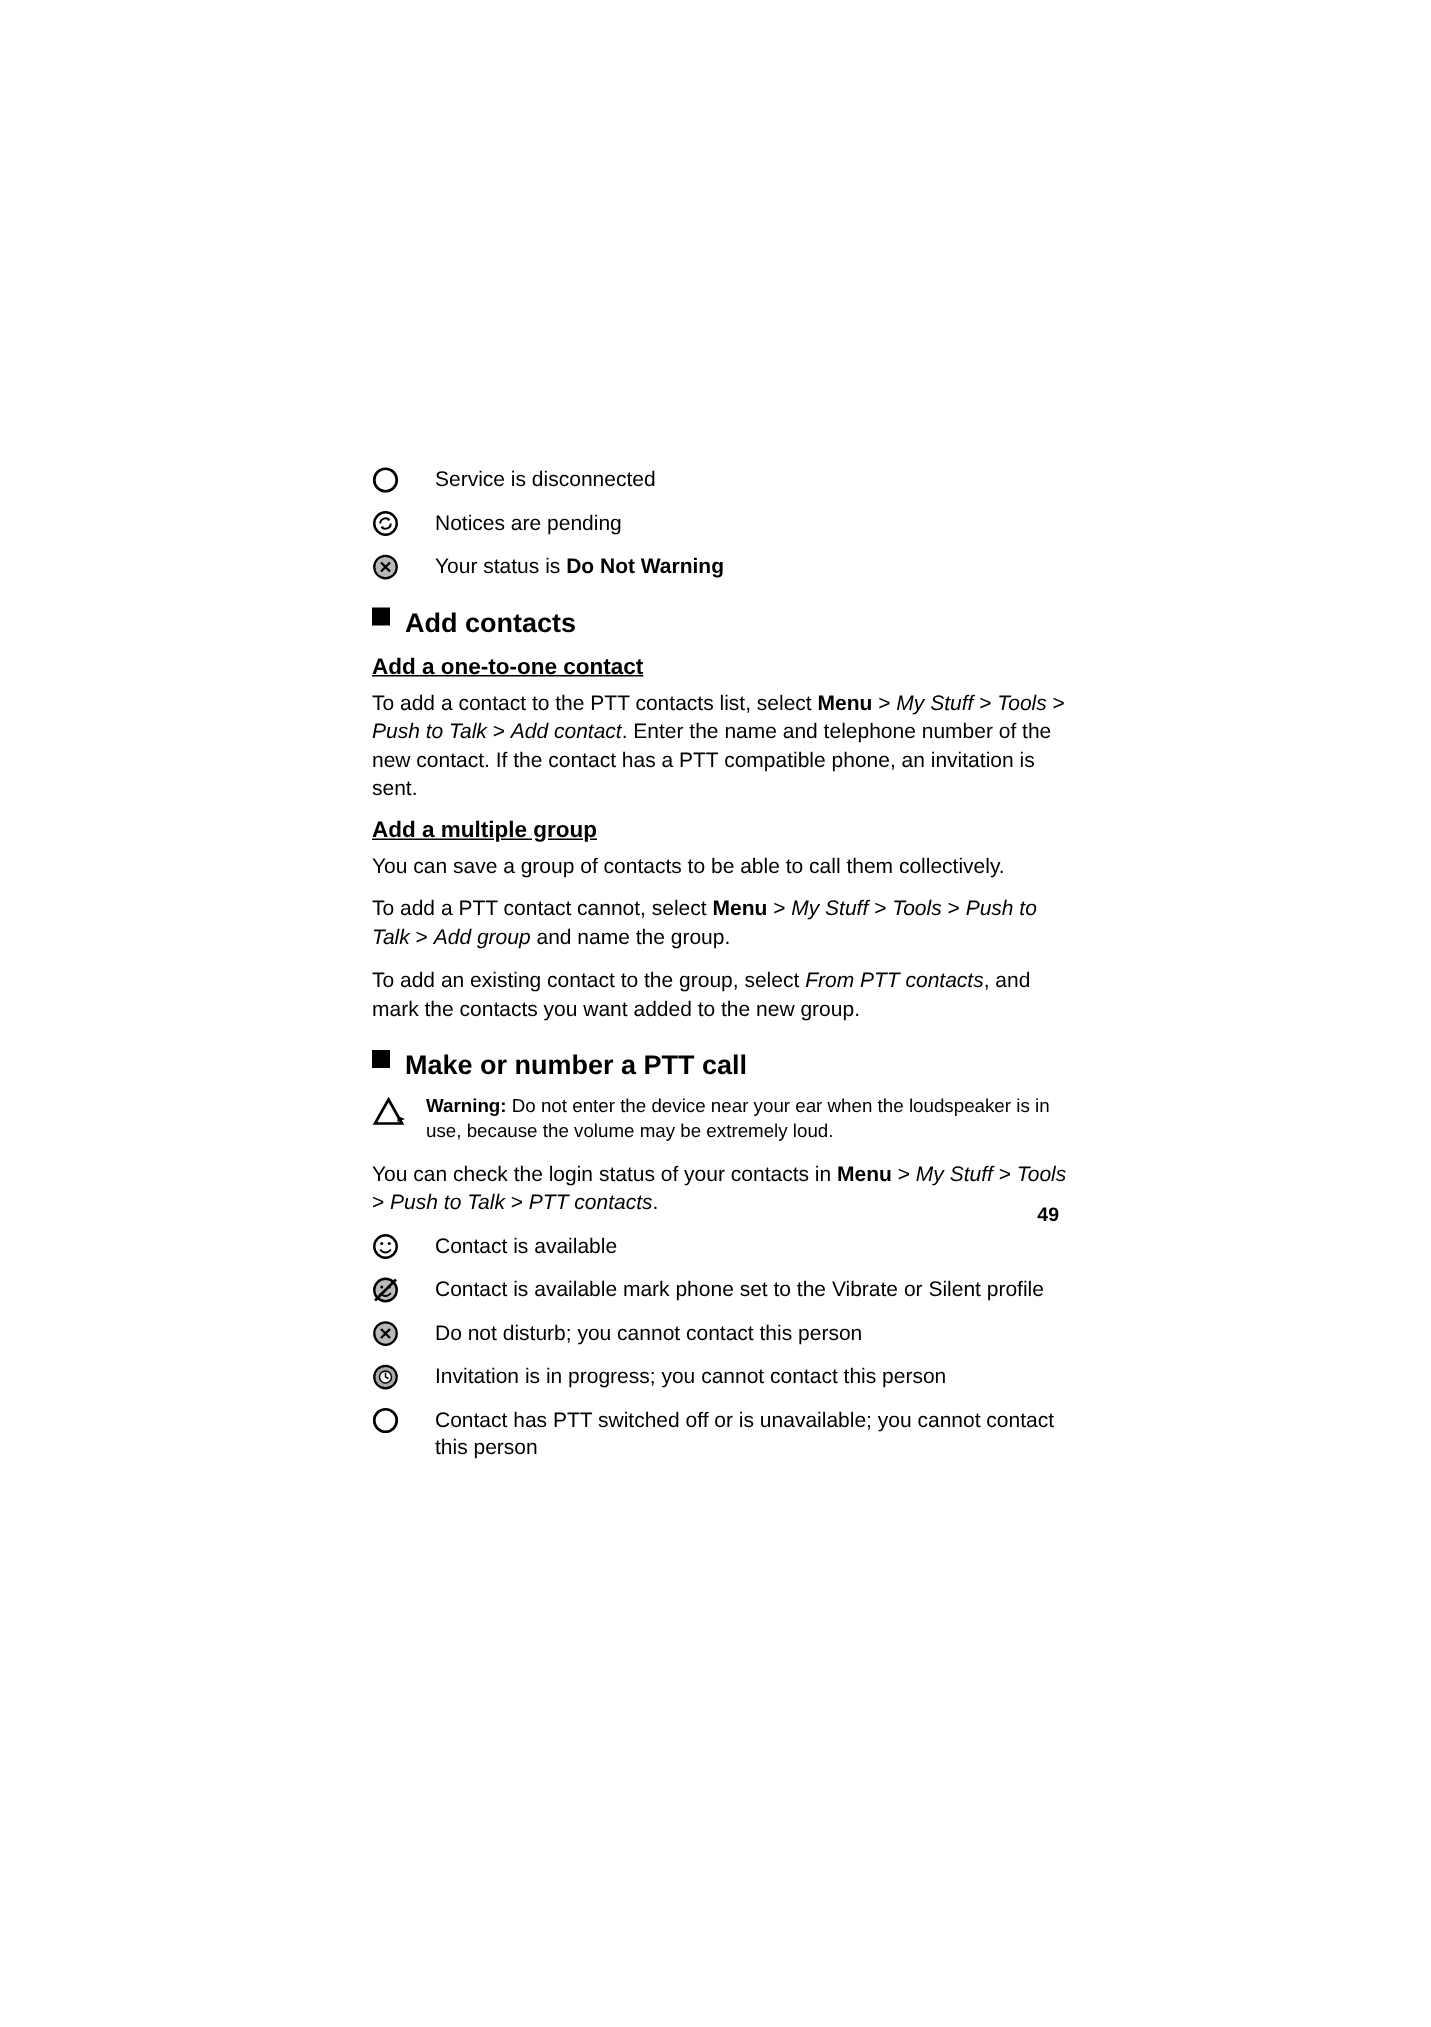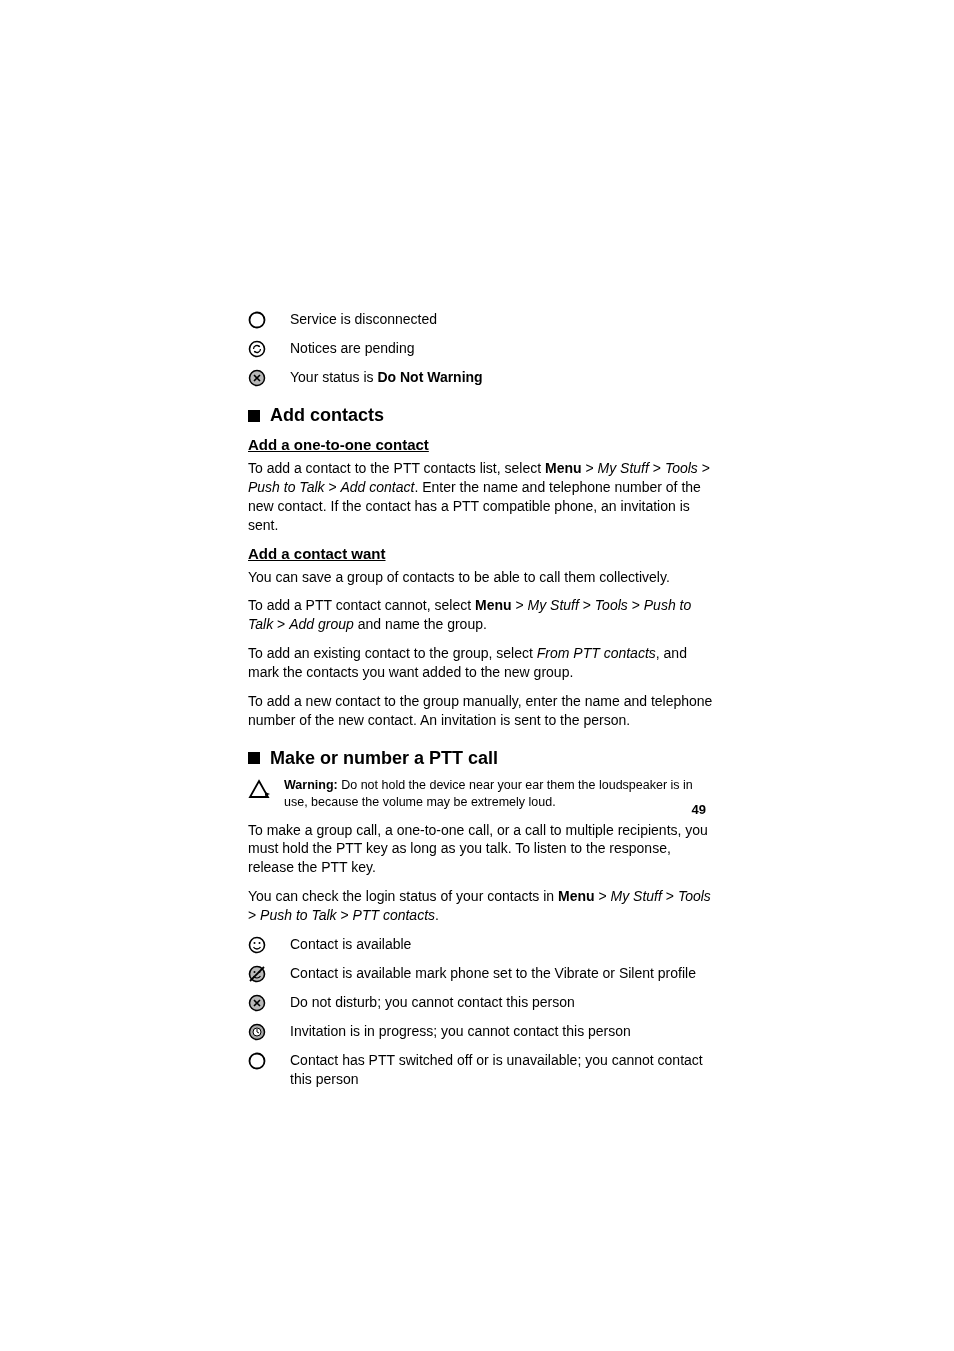--- a/index.html
+++ b/index.html
@@ -1,21 +1,21 @@
 <!DOCTYPE html>
 <html><head>
 <meta charset="utf-8">
 <style>
   * { box-sizing: border-box; margin: 0; padding: 0; }
   html, body { width: 954px; height: 1351px; background: #fff; font-family: Arial, Helvetica, sans-serif; color: #000; }
   .page { position: relative; width: 954px; height: 1170px; padding: 310px 240px 0 248px; }
   .icon-row { display: flex; align-items: flex-start; margin-bottom: 10px; font-size: 14px; line-height: 1.35; }
   .icon-row .icon { width: 18px; height: 18px; flex: 0 0 18px; margin-right: 24px; margin-top: 1px; }
   .icon-row .text { flex: 1; }
-  .h2row { display:flex; align-items:center; margin-top: 18px; margin-bottom: 8px; }
+  .h2row { display:flex; align-items:flex-start; margin-top: 18px; margin-bottom: 8px; }
   .h2row .sq { width:12px; height:12px; background:#000; margin-right:10px; }
   .h2 { font-size: 18px; font-weight: bold; }
   .h3 { font-size: 15px; font-weight: bold; text-decoration: underline; margin-top: 10px; margin-bottom: 6px; }
   .para { font-size: 14px; line-height: 1.35; margin-bottom: 10px; }
   .bold { font-weight: bold; }
   .italic { font-style: italic; }
   .warning-row { display:flex; align-items:flex-start; margin-top:6px; margin-bottom:10px; }
   .warning-row .icon { width:22px; height:22px; flex:0 0 22px; margin-right:14px; margin-top:2px; }
   .warning-row .text { font-size: 12.5px; line-height:1.35; }
   .subhead { font-size:14px; font-weight:bold; margin-top:6px; margin-bottom:10px; }
@@ -60,46 +60,44 @@
   <div class="h2row">
     <span class="sq"></span>
     <span class="h2">Add contacts</span>
   </div>
 
   <div class="h3">Add a one-to-one contact</div>
   <p class="para">
     <span>To add a contact to the PTT contacts list, select </span><span class="bold">Menu</span><span> &gt; </span><span class="italic">My Stuff</span><span> &gt; </span><span class="italic">Tools</span><span> &gt; </span><span class="italic">Push to Talk</span><span> &gt; </span><span class="italic">Add contact</span><span>. Enter the name and telephone number of the new contact. If the contact has a PTT compatible phone, an invitation is sent.</span>
   </p>
 
-  <div class="h3">Add a contact want</div>
+  <div class="h3">Add a multiple group</div>
   <p class="para">You can save a group of contacts to be able to call them collectively.</p>
   <p class="para">
     <span>To add a PTT contact cannot, select </span><span class="bold">Menu</span><span> &gt; </span><span class="italic">My Stuff</span><span> &gt; </span><span class="italic">Tools</span><span> &gt; </span><span class="italic">Push to Talk</span><span> &gt; </span><span class="italic">Add group</span><span> and name the group.</span>
   </p>
   <p class="para">
     <span>To add an existing contact to the group, select </span><span class="italic">From PTT contacts</span><span>, and mark the contacts you want added to the new group.</span>
   </p>
-  <p class="para">To add a new contact to the group manually, enter the name and telephone number of the new contact. An invitation is sent to the person.</p>
 
   <div class="h2row">
     <span class="sq"></span>
     <span class="h2">Make or number a PTT call</span>
   </div>
 
   <div class="warning-row">
     <span class="icon">
       <svg viewBox="0 0 22 22">
           <path d="M11 2 L20 18 L2 18 Z" fill="#fff" stroke="#000" stroke-width="1.8"></path>
           <path d="M17 13 L22 15 L17 17 Z" fill="#000"></path>
         </svg>
     </span>
-    <span class="text"><span class="bold">Warning:</span><span> Do not hold the device near your ear them the loudspeaker is in use, because the volume may be extremely loud.</span></span>
+    <span class="text"><span class="bold">Warning:</span><span> Do not enter the device near your ear when the loudspeaker is in use, because the volume may be extremely loud.</span></span>
   </div>
 
-  <p class="para">To make a group call, a one-to-one call, or a call to multiple recipients, you must hold the PTT key as long as you talk. To listen to the response, release the PTT key.</p>
   <p class="para">
     <span>You can check the login status of your contacts in </span><span class="bold">Menu</span><span> &gt; </span><span class="italic">My Stuff</span><span> &gt; </span><span class="italic">Tools</span><span> &gt; </span><span class="italic">Push to Talk</span><span> &gt; </span><span class="italic">PTT contacts</span><span>.</span>
   </p>
 
 
   <div class="icon-row">
     <span class="icon">
       <svg viewBox="0 0 18 18">
           <circle cx="9" cy="9" r="7.5" fill="#fff" stroke="#000" stroke-width="1.6"></circle>
           <circle cx="6.5" cy="7" r="1" fill="#000"></circle>

